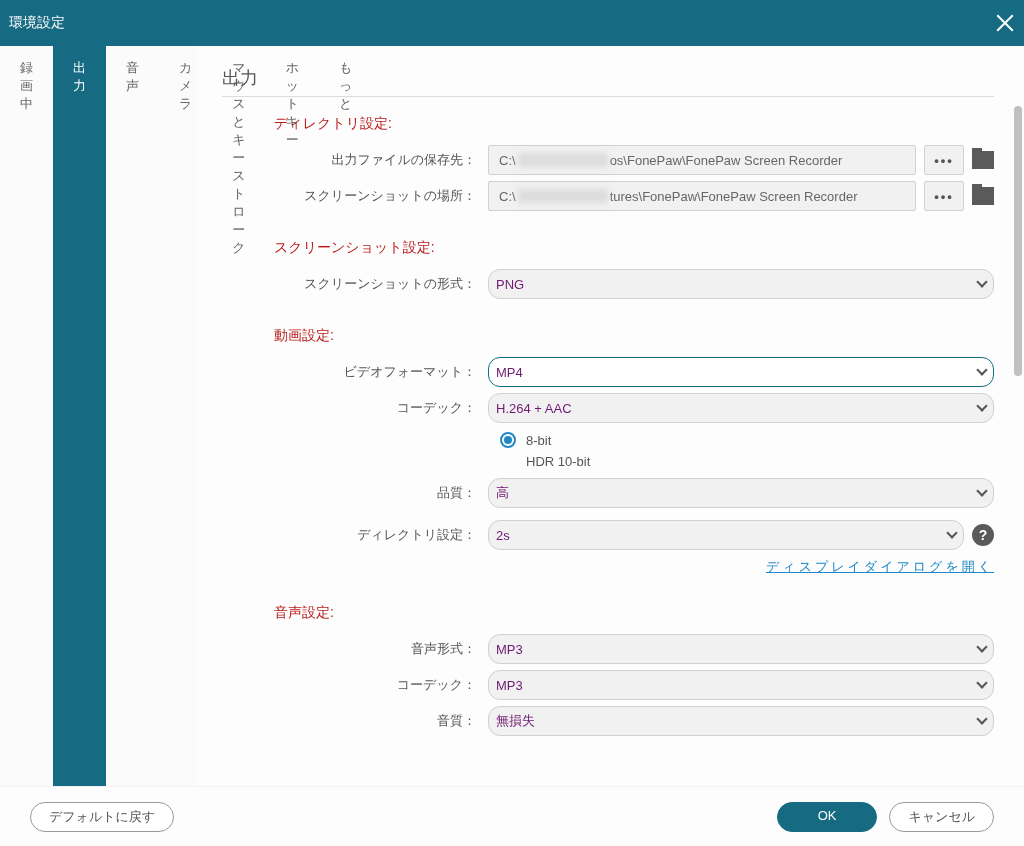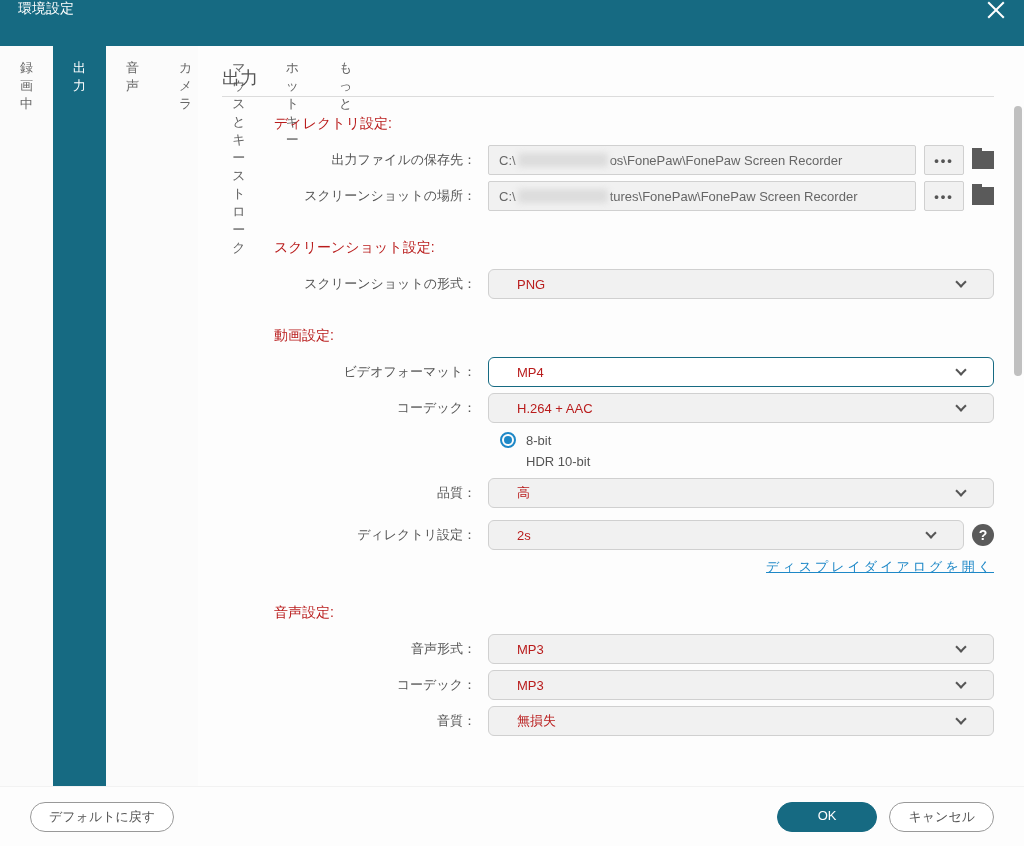--- a/index.html
+++ b/index.html
@@ -15,22 +15,23 @@
 .window {
   display: flex;
   flex-direction: column;
   width: 100%;
   height: 100%;
 }
 .titlebar {
   background: #166a82;
   color: #fff;
   display: flex;
+  align-items: center;
   justify-content: space-between;
-  padding: 0 18px;
+  padding: 0 9px;
   height: 46px;
 }
 .titlebar-title { font-size: 14px; }
 .close-x {
   width: 20px; height: 20px;
   cursor: pointer;
   position: relative;
 }
 .close-x::before, .close-x::after {
   content: "";
@@ -147,26 +148,26 @@
   top:-3px; left:0;
   width:10px; height:3px;
   background:#5a5a5a;
 }
 
 .select {
   flex: 1;
   height: 30px;
   background: #f1f1f1;
   border: 1px solid #d0d0d0;
-  border-radius: 6px;
+  border-radius: 12px;
   display: flex;
   align-items: center;
   justify-content: space-between;
-  padding: 0 28px;
-  color: #b91c1c;
+  padding: 0 7px;
+  color: #701a75;
   cursor: pointer;
 }
 .select.highlight {
   background: #fff;
   border: 1px solid #166a82;
 }
 .chevron-v {
   display:inline-block;
   transform: rotate(45deg);
   border-right:2px solid #555;

